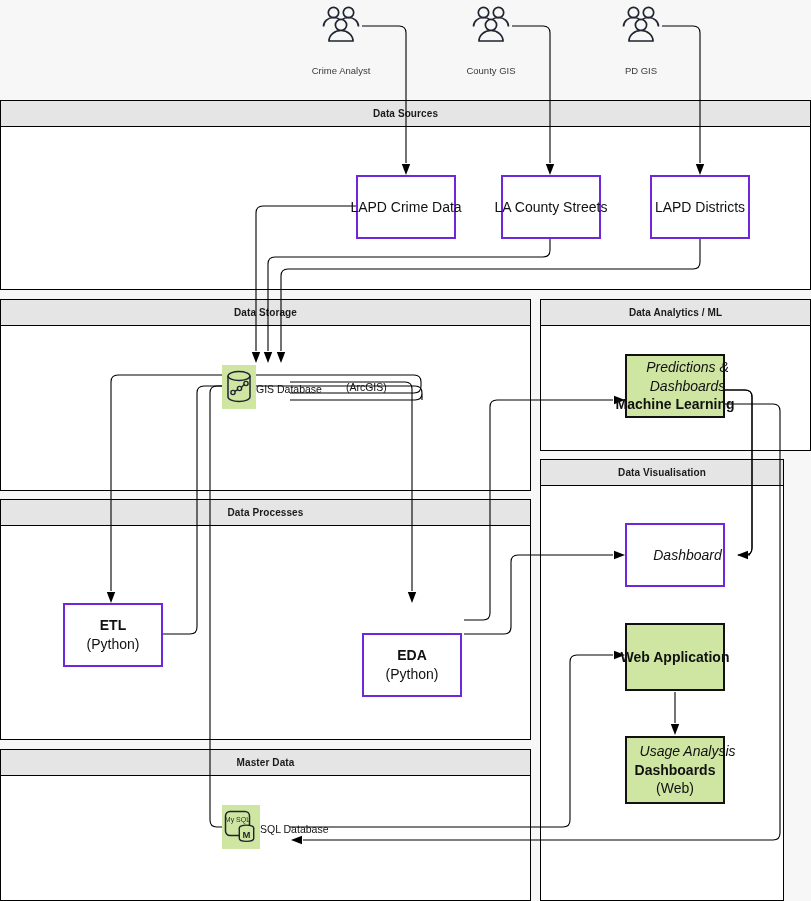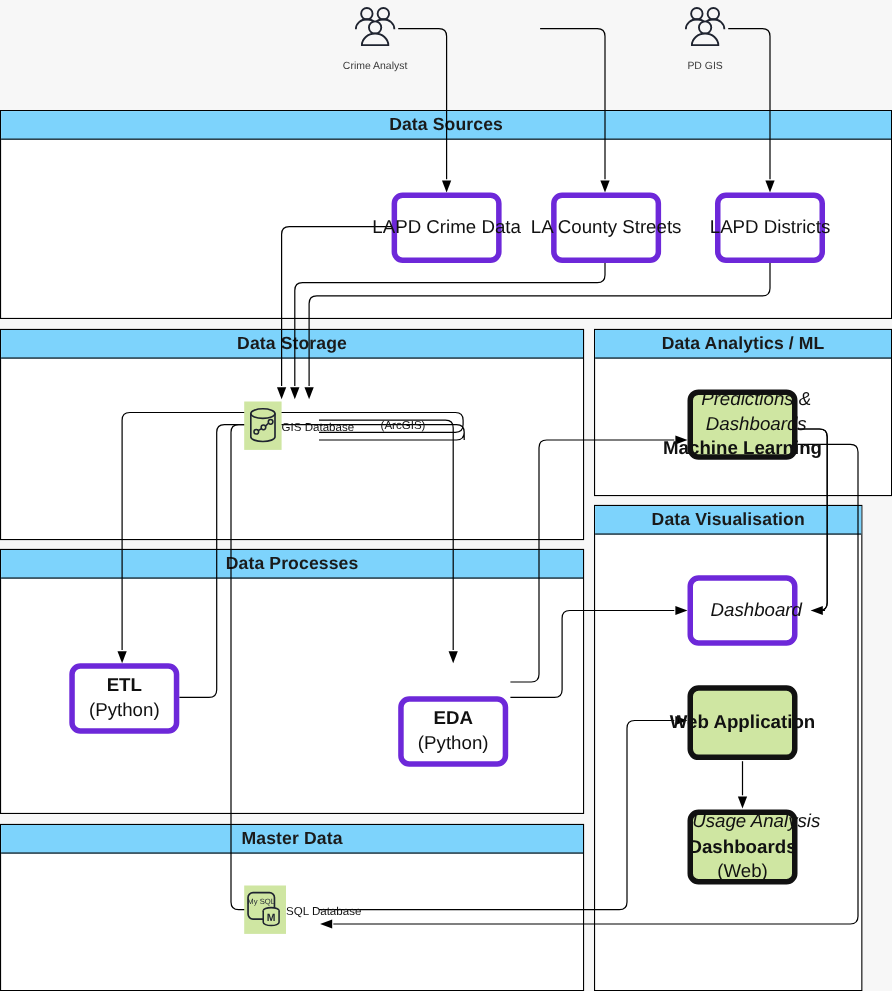--- a/index.html
+++ b/index.html
@@ -19,42 +19,42 @@
     background:#ffffff;
     border:1px solid #000000;
     box-sizing:border-box;
   }
   .pool-title{
     position:absolute;
     left:0;top:0;right:0;
     height:26px;
     line-height:26px;
     text-align:center;
-    font-size:16px;
+    font-size:10px;
     font-weight:bold;
     color:#1a1a1a;
     border-bottom:1px solid #000000;
     box-sizing:border-box;
-    background:#7dd3fc;
+    background:#e5e5e5;
     letter-spacing:.1px;
   }
 
   
   .node{
     position:absolute;
     box-sizing:border-box;
-    border:5px solid #6d28d9;
-    border-radius:10px;
+    border:2px solid #6d28d9;
+    border-radius:0;
     background:#ffffff;
     display:flex;
     flex-direction:column;
     align-items:center;
     justify-content:center;
     text-align:center;
-    font-size:17px;
+    font-size:14px;
     color:#111111;
     line-height:1.35;
     z-index:5;
   }
   .node.green{background:#cfe6a2;border-color:#111111;}
   .node .ln{display:block;white-space:nowrap;}
   .node .ln.it{font-style:italic;margin-left:25px;}
   .node .ln.bo{font-weight:bold;}
 
   
@@ -73,21 +73,21 @@
     font-size:10.5px;
     color:#111111;
     text-align:center;
     line-height:1.35;
     white-space:nowrap;
   }
 
   
   .actor{position:absolute;z-index:6;display:flex;flex-direction:column;align-items:center;}
   .actor .glyph{background:#f7f7f7;}
-  .actor .cap{margin-top:6px;font-size:9.5px;color:#3a3a3a;white-space:nowrap;}
+  .actor .cap{margin-top:17px;font-size:9.5px;color:#3a3a3a;white-space:nowrap;}
 
   
   #wires{position:absolute;left:0;top:0;width:811px;height:901px;z-index:3;pointer-events:none;}
   #wires path{fill:none;stroke:#000000;stroke-width:1.1;}
   #wires polygon{fill:#000000;}
 </style>
 </head>
 <body>
 
 <div id="stage">
@@ -173,20 +173,33 @@
         <circle cx="28.5" cy="8.5" r="5.2" fill="none" stroke="#1f2430" stroke-width="1.7"></circle>
         <path d="M3.5,22.5 a10,9 0 0 1 20,0" fill="none" stroke="#1f2430" stroke-width="1.7"></path>
         <path d="M18.5,22.5 a10,9 0 0 1 20,0" fill="none" stroke="#1f2430" stroke-width="1.7"></path>
         <circle cx="21" cy="21" r="5.6" fill="#f7f7f7" stroke="#1f2430" stroke-width="1.7"></circle>
         <path d="M9,37 a12,10.5 0 0 1 24,0 z" fill="#f7f7f7" stroke="#1f2430" stroke-width="1.7"></path>
       </svg>
     </span>
     <span class="cap">Crime Analyst</span>
   </div>
 
+  <div class="actor" style="left:466px;top:4px;width:50px;">
+    <span class="glyph">
+      <svg width="42" height="40" viewBox="0 0 42 40">
+        <circle cx="13.5" cy="8.5" r="5.2" fill="none" stroke="#1f2430" stroke-width="1.7"></circle>
+        <circle cx="28.5" cy="8.5" r="5.2" fill="none" stroke="#1f2430" stroke-width="1.7"></circle>
+        <path d="M3.5,22.5 a10,9 0 0 1 20,0" fill="none" stroke="#1f2430" stroke-width="1.7"></path>
+        <path d="M18.5,22.5 a10,9 0 0 1 20,0" fill="none" stroke="#1f2430" stroke-width="1.7"></path>
+        <circle cx="21" cy="21" r="5.6" fill="#f7f7f7" stroke="#1f2430" stroke-width="1.7"></circle>
+        <path d="M9,37 a12,10.5 0 0 1 24,0 z" fill="#f7f7f7" stroke="#1f2430" stroke-width="1.7"></path>
+      </svg>
+    </span>
+    <span class="cap">County GIS</span>
+  </div>
 
   <div class="actor" style="left:616px;top:4px;width:50px;">
     <span class="glyph">
       <svg width="42" height="40" viewBox="0 0 42 40">
         <circle cx="13.5" cy="8.5" r="5.2" fill="none" stroke="#1f2430" stroke-width="1.7"></circle>
         <circle cx="28.5" cy="8.5" r="5.2" fill="none" stroke="#1f2430" stroke-width="1.7"></circle>
         <path d="M3.5,22.5 a10,9 0 0 1 20,0" fill="none" stroke="#1f2430" stroke-width="1.7"></path>
         <path d="M18.5,22.5 a10,9 0 0 1 20,0" fill="none" stroke="#1f2430" stroke-width="1.7"></path>
         <circle cx="21" cy="21" r="5.6" fill="#f7f7f7" stroke="#1f2430" stroke-width="1.7"></circle>
         <path d="M9,37 a12,10.5 0 0 1 24,0 z" fill="#f7f7f7" stroke="#1f2430" stroke-width="1.7"></path>

